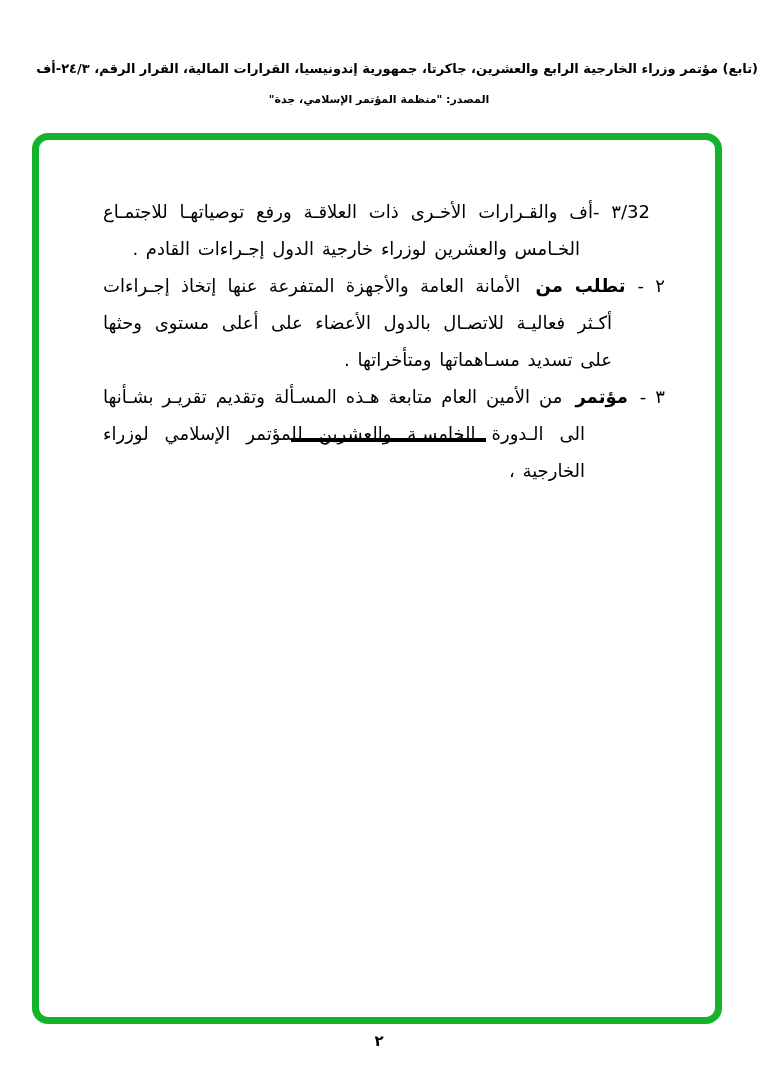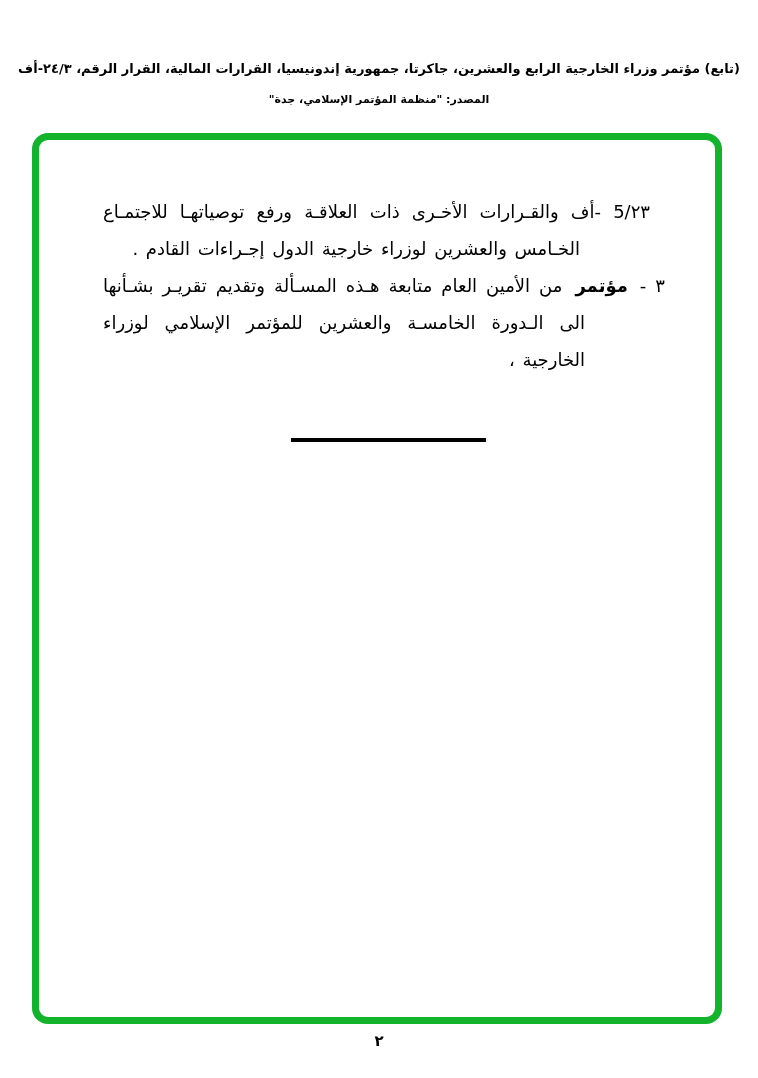--- a/index.html
+++ b/index.html
@@ -19,21 +19,21 @@
     position: absolute;
     inset: 0;
     background: #ffffff;
   }
   
   .header-line1 {
     position: absolute;
     top: 57px;
     left: 0;
     right: 0;
-    text-align: center;
+    text-align: right;
     direction: rtl;
     font-size: 13px;
     font-weight: bold;
     line-height: 24px;
     letter-spacing: 0;
     white-space: nowrap;
   }
   .header-line2 {
     position: absolute;
     top: 90px;
@@ -116,22 +116,23 @@
 <div class="page">
 
   <div class="header-line1">(تابع) مؤتمر وزراء الخارجية الرابع والعشرين، جاكرتا، جمهورية إندونيسيا، القرارات المالية، القرار الرقم، ٢٤/٣-أف</div>
 
   <div class="header-line2">المصدر:  "منظمة المؤتمر الإسلامي، جدة"</div>
 
   <div class="green-box" style="border-color: rgb(19, 179, 44);"></div>
 
   <div class="content">
 
-    <p class="para para-1"><span class="p-num">٢٣/5 -أف</span><span> والقـرارات الأخـرى ذات العلاقـة ورفع توصياتهـا للاجتمـاع الخـامس والعشرين لوزراء خارجية الدول إجـراءات القادم .</span></p>
+    <p class="para para-1"><span class="p-num">32/٣ -أف</span><span> والقـرارات الأخـرى ذات العلاقـة ورفع توصياتهـا للاجتمـاع الخـامس والعشرين لوزراء خارجية الدول إجـراءات القادم .</span></p>
 
+    <p class="para para-2"><span class="p-num gap">٢ -</span><span class="p-bold">تطلب من</span><span> الأمانة العامة والأجهزة المتفرعة عنها إتخاذ إجـراءات أكـثر فعاليـة للاتصـال بالدول الأعضاء على أعلى مستوى وحثها على تسديد مسـاهماتها ومتأخراتها .</span></p>
 
     <p class="para para-3"><span class="p-num gap">٣ -</span><span class="p-bold">مؤتمر</span><span> من الأمين العام متابعة هـذه المسـألة وتقديم تقريـر بشـأنها الى الـدورة الخامسـة والعشرين للمؤتمر الإسلامي لوزراء الخارجية ،</span></p>
 
   </div>
 
   <div class="divider"></div>
 
   <div class="page-number">٢</div>
 
 </div>

